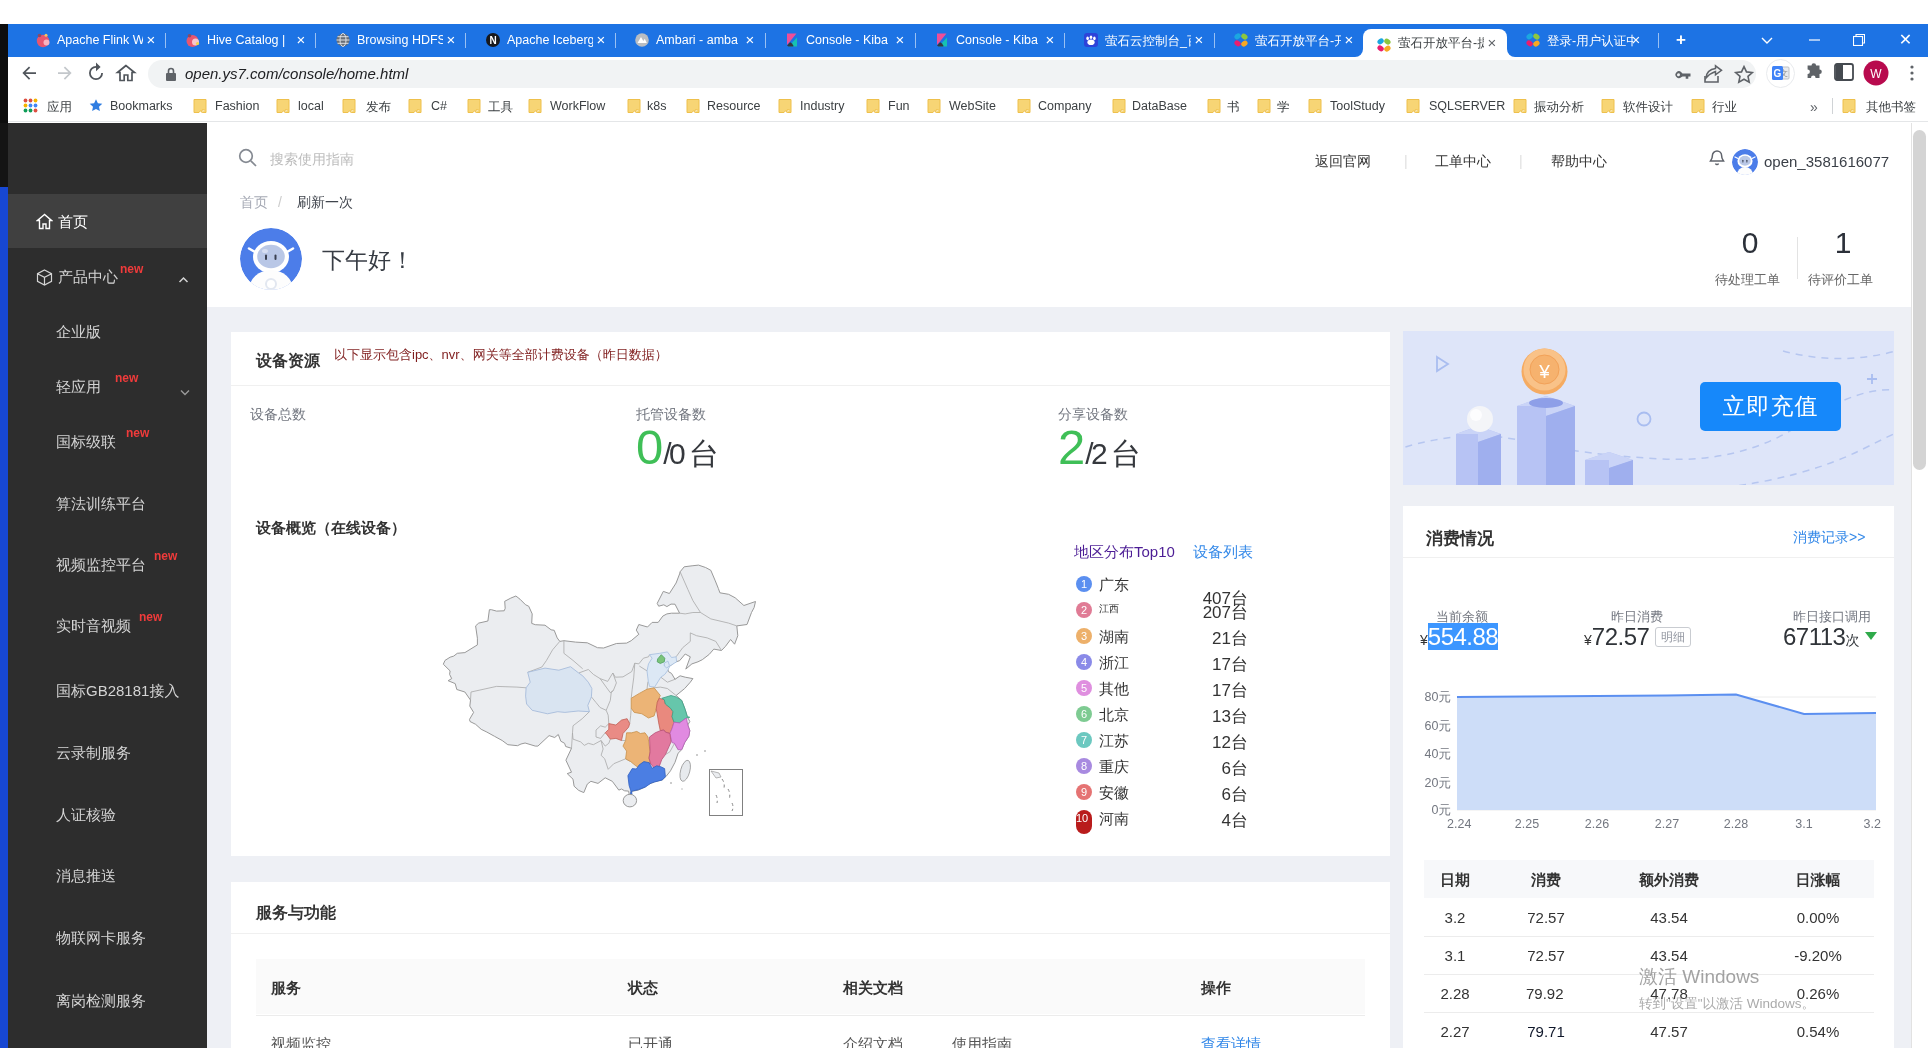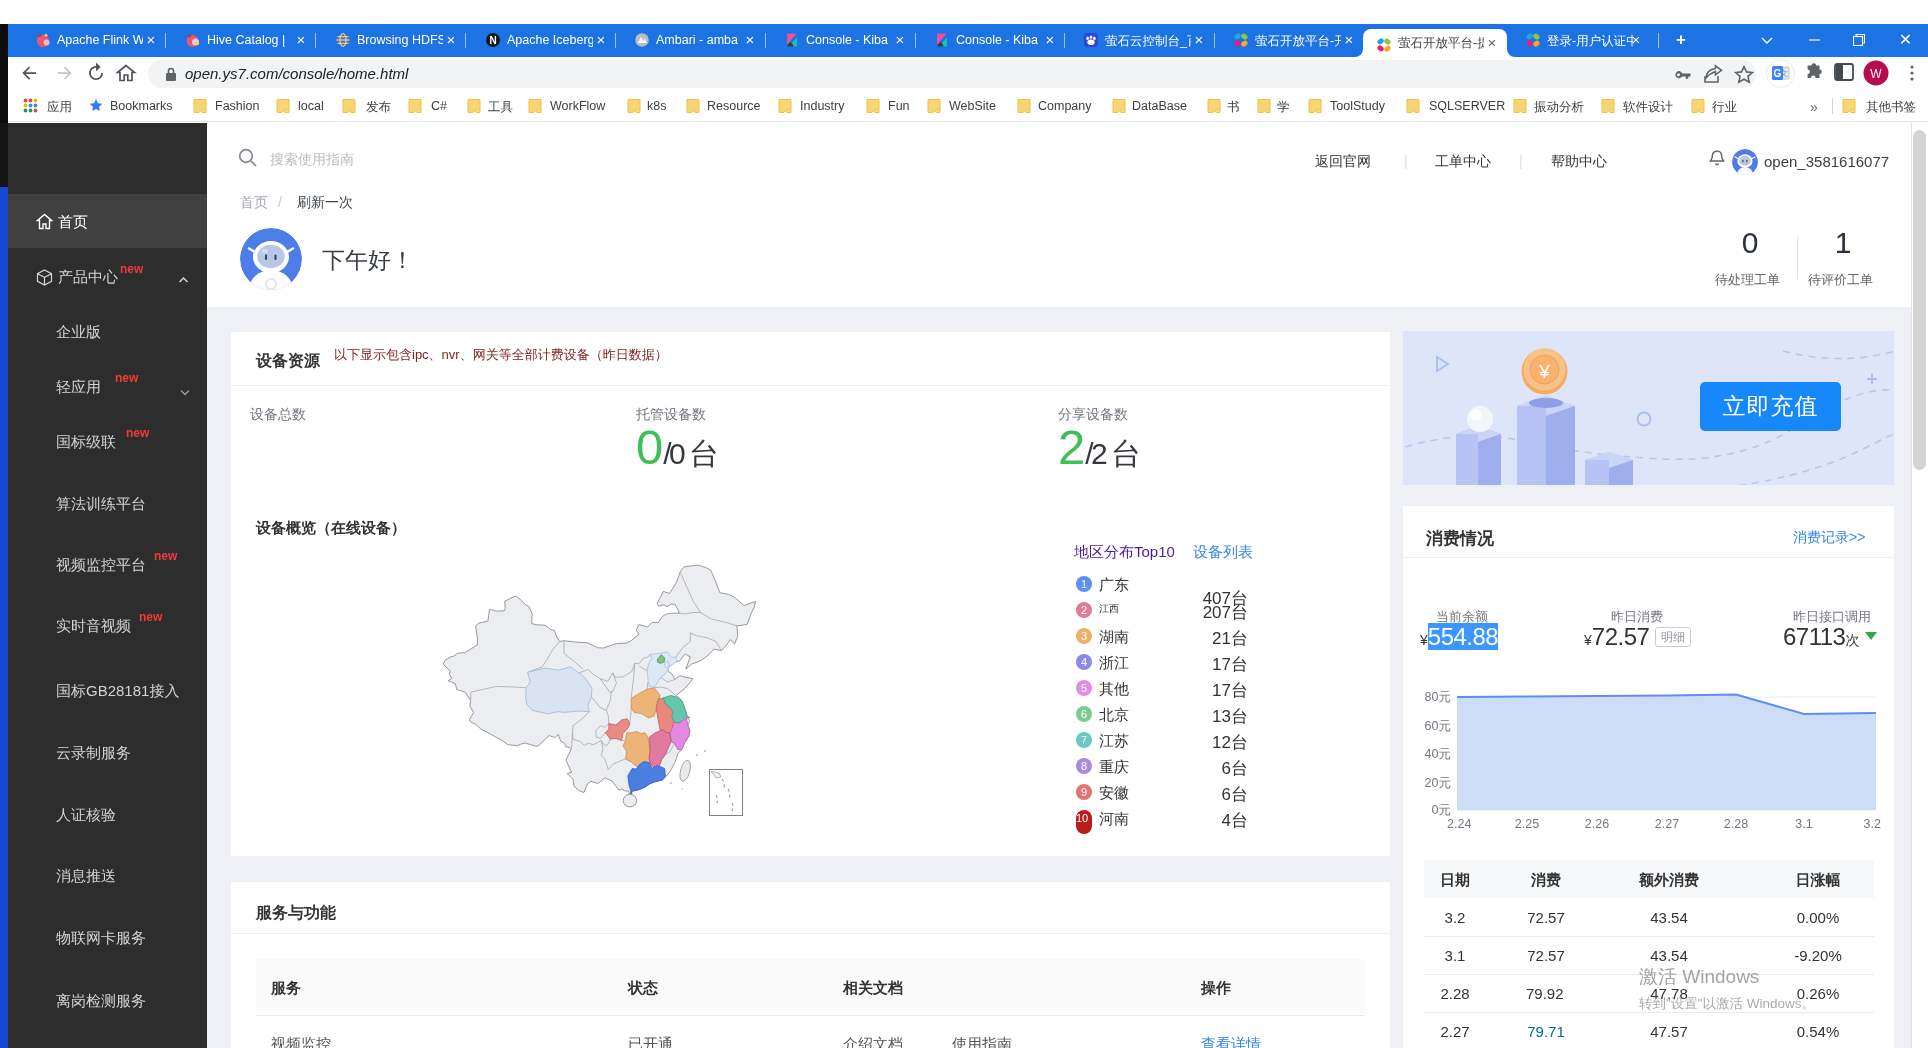--- a/index.html
+++ b/index.html
@@ -713,21 +713,21 @@
         <span style="position:absolute;left:123px;top:441px;width:40px;text-align:center;font-size:15px;color:#333">72.57</span>
         <span style="position:absolute;left:231px;top:441px;width:70px;text-align:center;font-size:15px;color:#333">43.54</span>
         <span style="position:absolute;left:389px;top:441px;width:52px;text-align:center;font-size:15px;color:#333">-9.20%</span>
         <div style="position:absolute;left:21px;top:468px;width:450px;height:1px;background:#ececec"></div>
         <span style="position:absolute;left:32px;top:479px;width:40px;text-align:center;font-size:15px;color:#333">2.28</span>
         <span style="position:absolute;left:123px;top:479px;width:40px;font-size:15px;color:#333">79.92</span>
         <span style="position:absolute;left:231px;top:479px;width:70px;text-align:center;font-size:15px;color:#333">47.78</span>
         <span style="position:absolute;left:389px;top:479px;width:52px;text-align:center;font-size:15px;color:#333">0.26%</span>
         <div style="position:absolute;left:21px;top:506px;width:450px;height:1px;background:#ececec"></div>
         <span style="position:absolute;left:32px;top:517px;width:40px;text-align:center;font-size:15px;color:#333">2.27</span>
-        <span style="position:absolute;left:123px;top:517px;width:40px;text-align:center;font-size:15px;color:#0369a1">79.71</span>
+        <span style="position:absolute;left:123px;top:517px;width:40px;text-align:center;font-size:15px;color:#0f172a">79.71</span>
         <span style="position:absolute;left:231px;top:517px;width:70px;text-align:center;font-size:15px;color:#333">47.57</span>
         <span style="position:absolute;left:389px;top:517px;width:52px;text-align:center;font-size:15px;color:#333">0.54%</span>
         <div style="position:absolute;left:21px;top:544px;width:450px;height:1px;background:#ececec"></div>
       </div>
   </div>
 </div>
 <div class="abs" id="sbr-track"></div>
 <div class="abs" id="sbr-thumb"></div>
 <div class="abs" id="taskbar">
     <div style="position:absolute;left:448px;top:0;width:52px;height:13px;background:#1565c0"></div>

